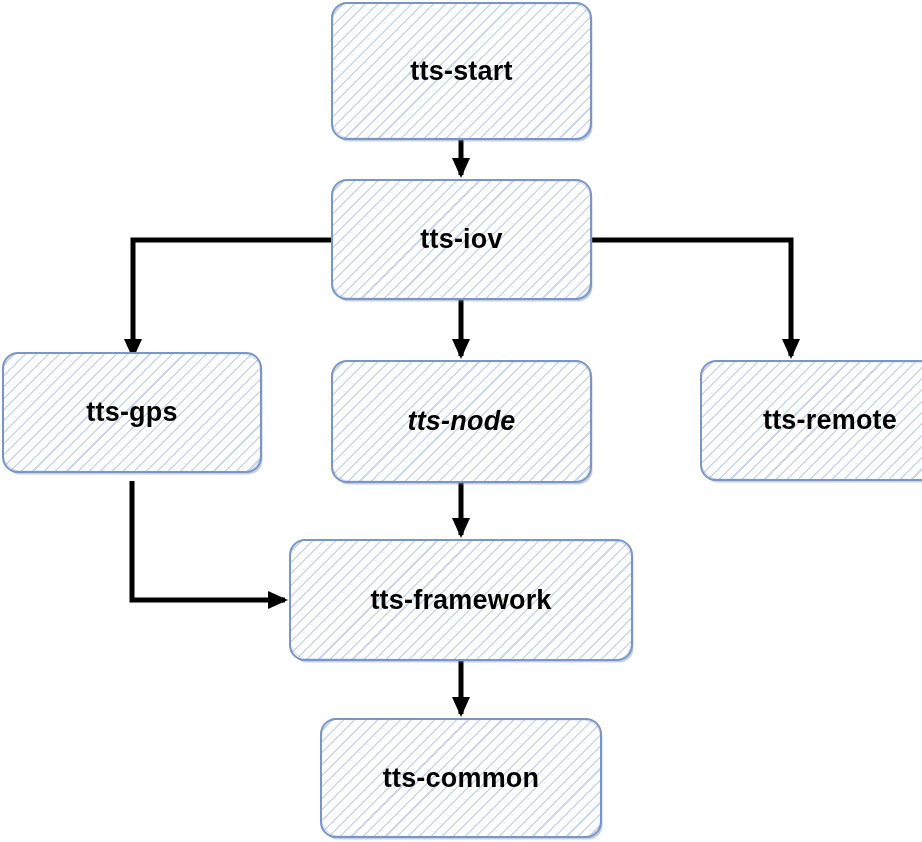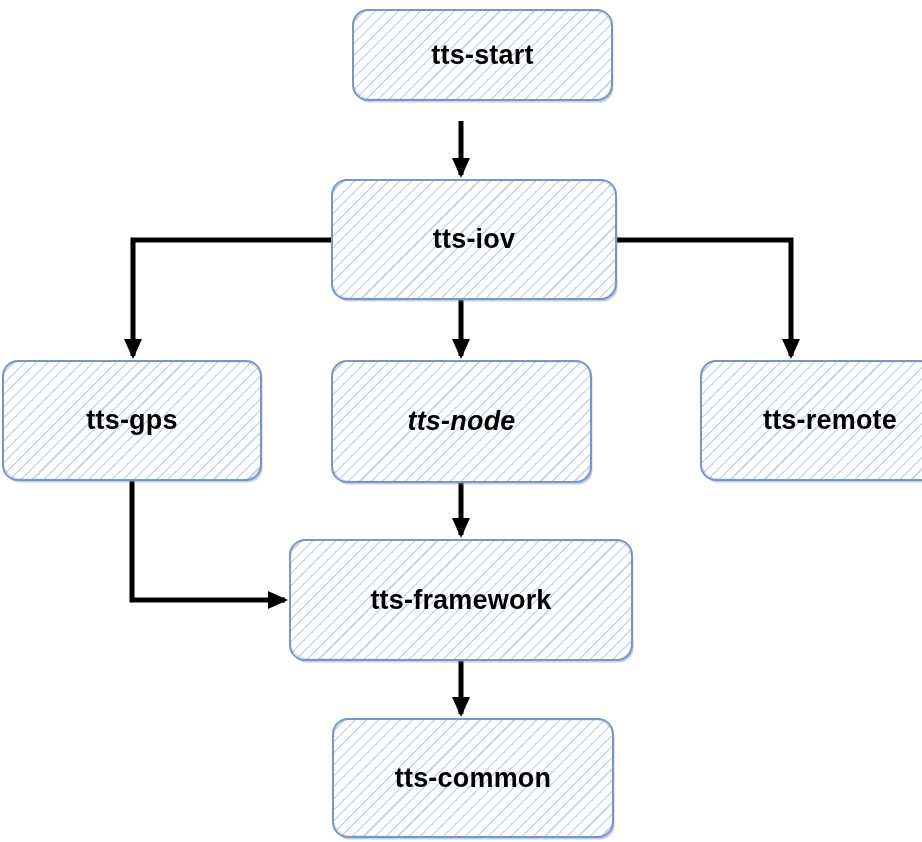--- a/index.html
+++ b/index.html
@@ -57,27 +57,27 @@
     
     content: "";
     position: absolute;
     inset: -1px;
     border: 1px solid rgba(123, 150, 197, 0.35);
     border-radius: 18px;
     transform: rotate(0.25deg);
     pointer-events: none;
   }
   
-  #node-tts-start     { left: 331px; top:   9px; width: 261px; height: 92px; margin-left: 21px; }
-  #node-tts-iov       { left: 331px; top: 179px; width: 286px; height: 121px; }
-  #node-tts-gps       { left:   2px; top: 360px; width: 260px; height: 121px; }
+  #node-tts-start     { left: 331px; top:   2px; width: 261px; height: 138px; }
+  #node-tts-iov       { left: 331px; top: 179px; width: 261px; height: 121px; }
+  #node-tts-gps       { left:   2px; top: 352px; width: 260px; height: 121px; }
   #node-tts-node      { left: 331px; top: 360px; width: 261px; height: 123px; font-style: italic; }
   #node-tts-remote    { left: 660px; top: 360px; width: 260px; height: 121px; margin-left: 40px; }
   #node-tts-framework { left: 289px; top: 539px; width: 344px; height: 122px; }
-  #node-tts-common    { left: 332px; top: 718px; width: 282px; height: 120px; }
+  #node-tts-common    { left: 320px; top: 718px; width: 282px; height: 120px; }
 </style>
 </head>
 <body>
 
 <div class="canvas">
 
   <svg class="edge-layer" viewBox="0 0 922 842" xmlns="http://www.w3.org/2000/svg">
     <defs>
       <marker id="arrowhead" viewBox="0 0 10 10" refX="8.5" refY="5" markerWidth="4" markerHeight="4" orient="auto-start-reverse">
         <path d="M0,0.5 L10,5 L0,9.5 z"></path>

